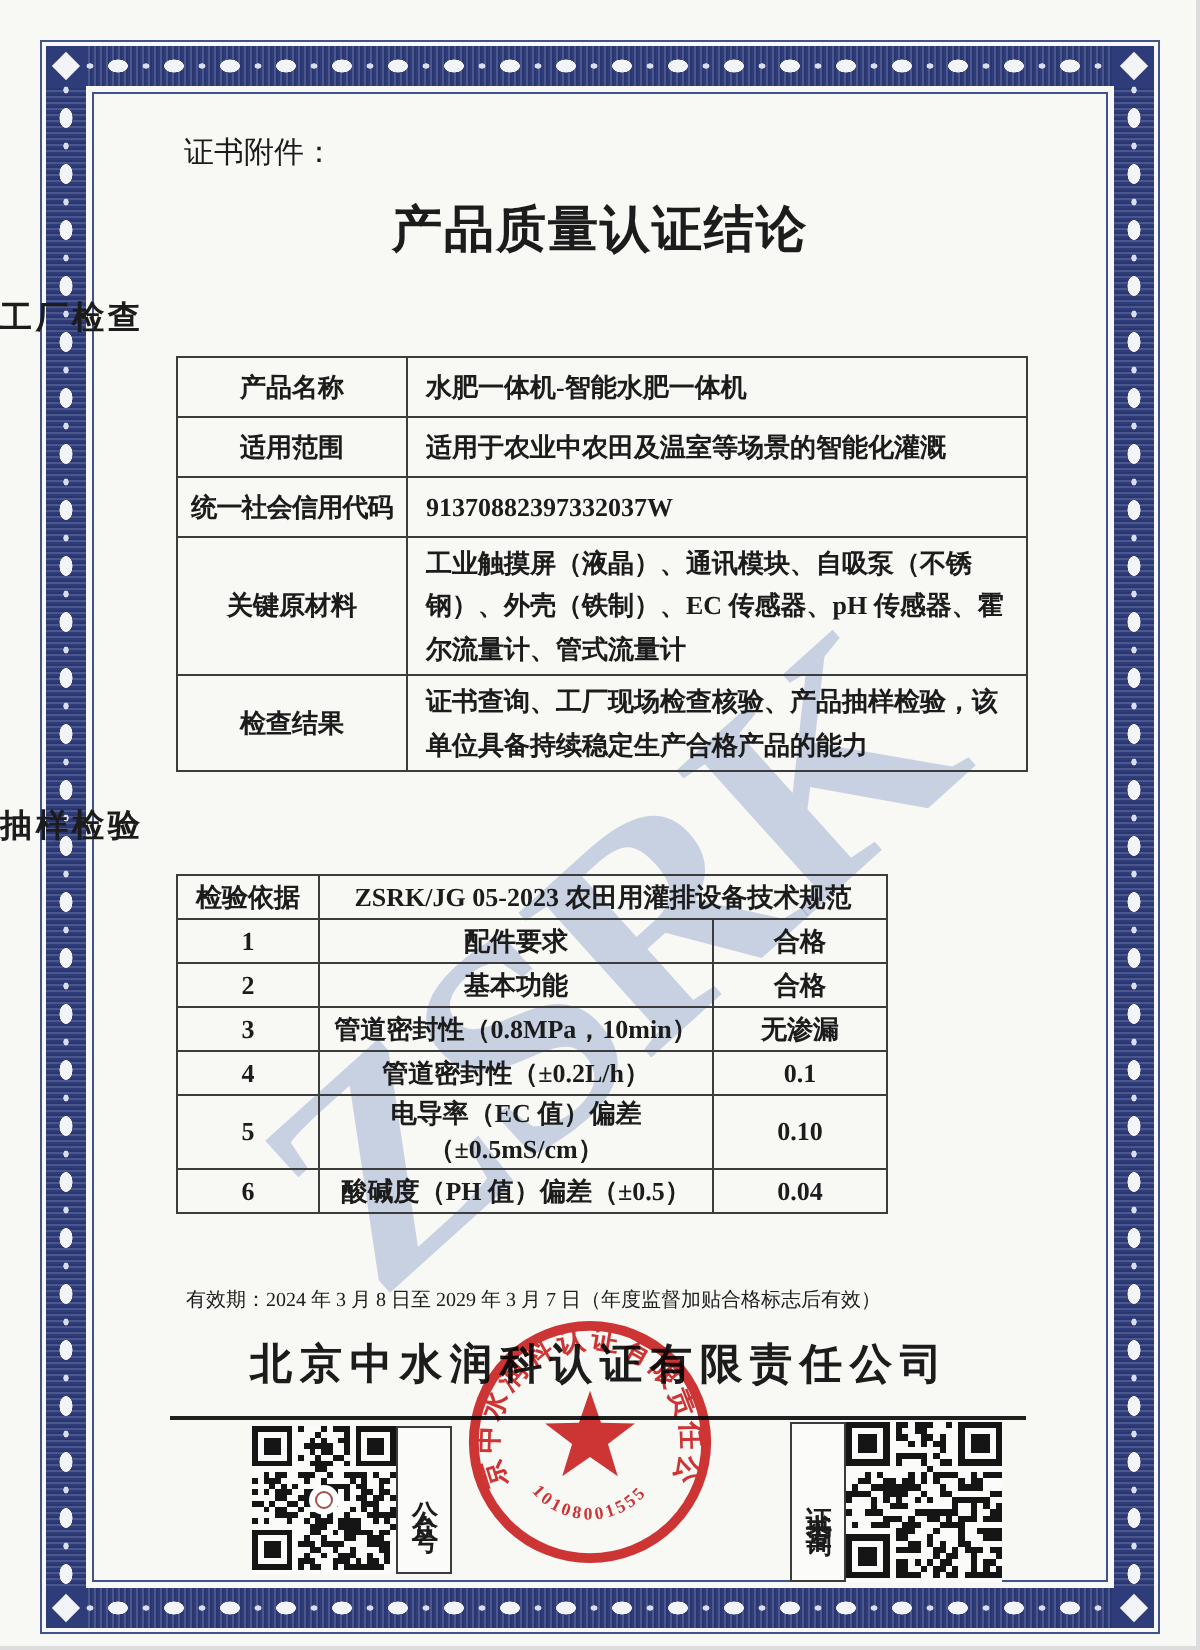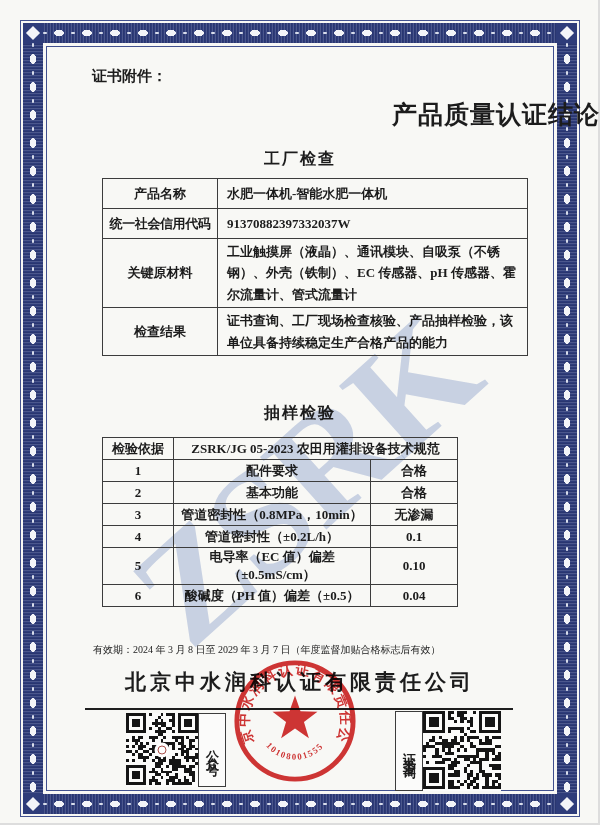--- a/index.html
+++ b/index.html
@@ -28,28 +28,28 @@
   .corner{position:absolute;width:20px;height:20px;background:#2e3c7a;z-index:1;}
   .corner::before{content:"";position:absolute;left:5px;top:5px;width:10px;height:10px;background:#f3f4f8;transform:rotate(45deg);}
   .c-tl{left:23px;top:23px}.c-tr{right:23px;top:23px}.c-bl{left:23px;bottom:11px}.c-br{right:23px;bottom:11px}
 
   
   .watermark{position:absolute;left:305px;top:480px;transform:translate(-50%,-50%) rotate(-42deg);
     font-size:150px;font-weight:bold;letter-spacing:-2px;color:rgba(128,150,197,.40);
     white-space:nowrap;z-index:1;user-select:none;}
 
   
-  .attach{position:absolute;left:92px;top:67px;font-size:15px;font-weight:bold;z-index:2;}
-  .title{position:absolute;left:0;right:0;top:98px;text-align:right;font-size:25px;font-weight:bold;
+  .attach{position:absolute;left:92px;top:67px;font-size:15px;font-weight:normal;z-index:2;}
+  .title{position:absolute;left:0;right:0;top:98px;text-align:center;font-size:25px;font-weight:bold;
          font-family:"Liberation Sans","DejaVu Sans",sans-serif;letter-spacing:1px;z-index:2;}
-  .sec{position:absolute;left:0;right:0;text-align:center;font-size:16px;font-weight:bold;letter-spacing:2px;z-index:2;}
+  .sec{position:absolute;left:0;right:0;text-align:left;font-size:16px;font-weight:bold;letter-spacing:2px;z-index:2;}
   .sec1{top:149px}.sec2{top:403px}
 
   
-  table{border-collapse:collapse;position:absolute;z-index:2;background:transparent;margin-left:14px;}
+  table{border-collapse:collapse;position:absolute;z-index:2;background:transparent;}
   td{border:1px solid #3c3c3c;}
   .t1{left:88px;top:178px;width:426px;}
   .t1 .lbl{width:110px;text-align:center;font-size:13px;font-weight:600;padding:0 2px;}
   .t1 .val{font-size:13px;font-weight:700;padding:2px 9px;line-height:1.65;}
   .t1 tr.s td{height:25px;}
   .tight{font-size:12.2px;letter-spacing:-.4px;}
   .t2{left:88px;top:437px;width:356px;font-size:13px;font-weight:600;}
   .t2 td{text-align:center;height:21px;padding:0 4px;}
 
   .validity{position:absolute;left:93px;top:643px;font-size:10px;font-weight:normal;white-space:nowrap;z-index:2;}
@@ -92,20 +92,24 @@
 
   <div class="attach">证书附件：</div>
   <div class="title">产品质量认证结论</div>
   <div class="sec sec1">工厂检查</div>
 
   <table class="t1">
     <tbody>
         <tr class="s">
       <td class="lbl">产品名称</td>
       <td class="val">水肥一体机-智能水肥一体机</td>
+    </tr>
+    <tr class="s">
+      <td class="lbl">适用范围</td>
+      <td class="val">适用于农业中农田及温室等场景的智能化灌溉</td>
     </tr>
     <tr class="s">
       <td class="lbl tight">统一社会信用代码</td>
       <td class="val">91370882397332037W</td>
     </tr>
     <tr>
       <td class="lbl">关键原材料</td>
       <td class="val">工业触摸屏（液晶）、通讯模块、自吸泵（不锈钢）、外壳（铁制）、EC 传感器、pH 传感器、霍尔流量计、管式流量计</td>
     </tr>
     <tr>

